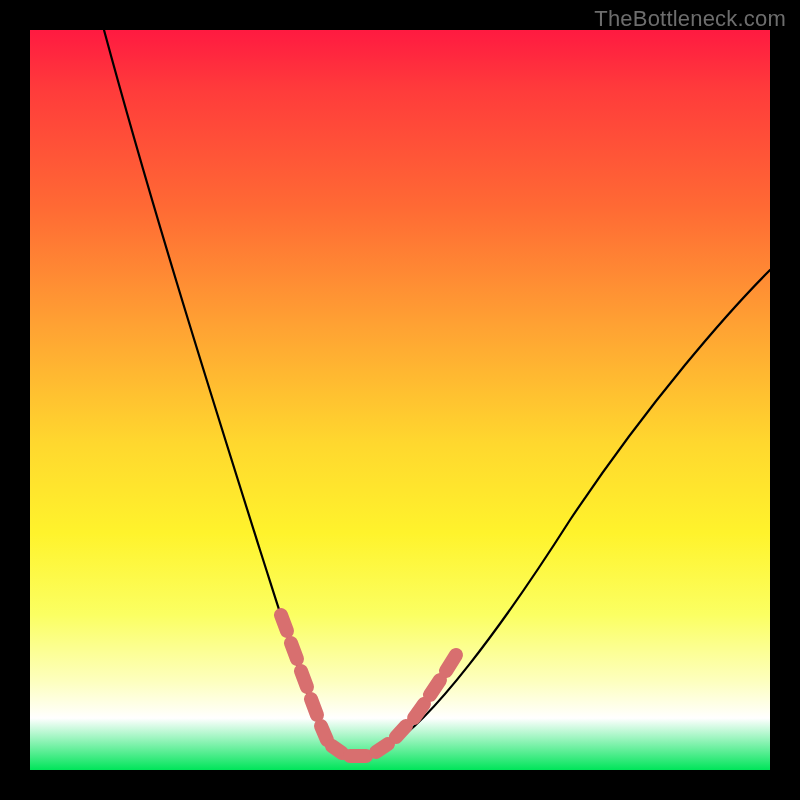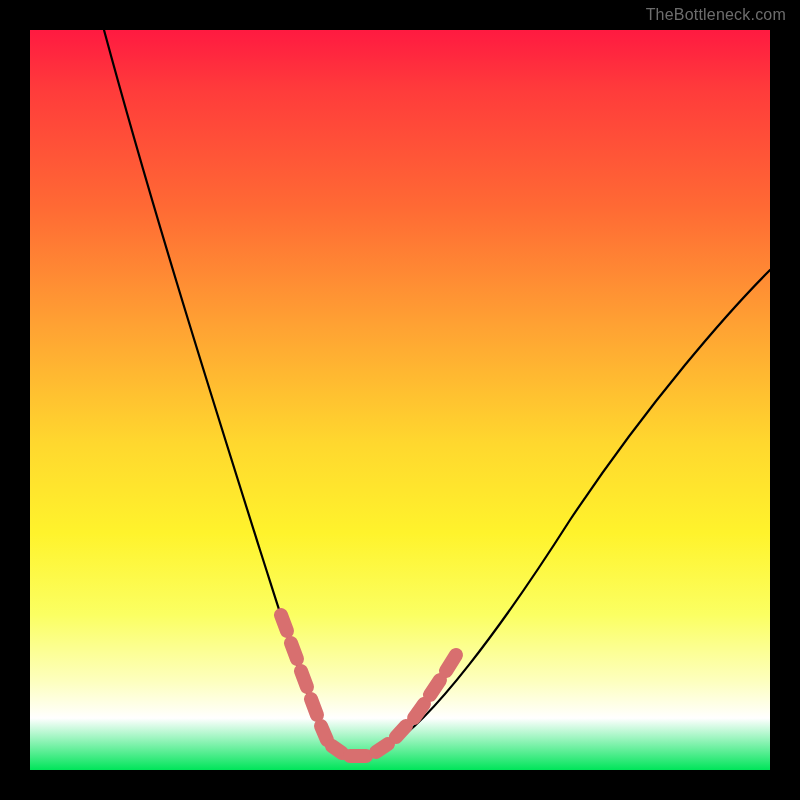--- a/index.html
+++ b/index.html
@@ -36,21 +36,21 @@
       #fdffbe 88%,
       #ffffff 93%,
       #00e55a 100%
     );
   }
   .watermark {
     position: absolute;
     top: 6px;
     right: 14px;
     color: #6d6d6d;
-    font-size: 16px;
+    font-size: 22px;
     font-weight: 500;
     letter-spacing: 0.2px;
     user-select: none;
   }
   svg.curve-layer {
     position: absolute;
     left: 0;
     top: 0;
     width: 740px;
     height: 740px;

